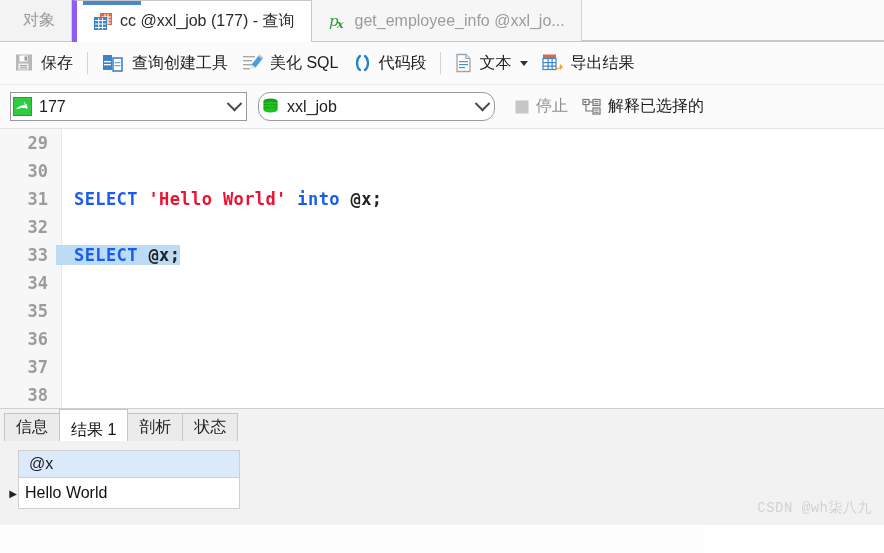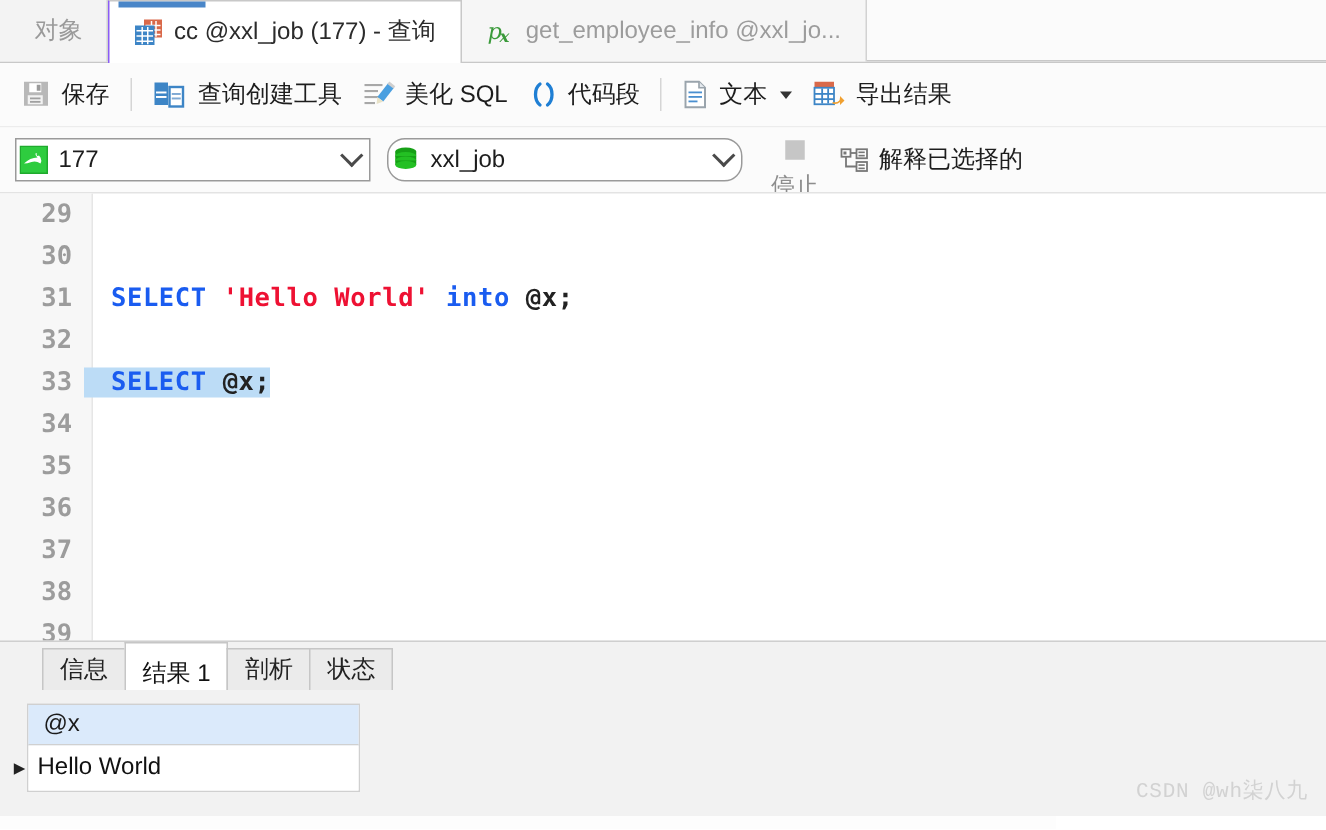--- a/index.html
+++ b/index.html
@@ -21,21 +21,21 @@
   .tab {
     height: 41px; display: flex; align-items: center; gap: 7px;
     padding: 0 16px; font-size: 16px; color: #3a3a3a;
     border-right: 1px solid #d2d2d2;
     background: #f0f0f0; position: relative;
   }
   .tab.inactive { color: #9a9a9a; background: #f3f3f3; }
   .tab.active {
     background: #ffffff; color: #2b2b2b;
     border-top: 1px solid #c8c8c8;
-    border-left: 1px solid #8b5cf6;
+    border-left: 5px solid #8b5cf6;
     border-right: 1px solid #c8c8c8;
     margin-bottom: -1px; height: 42px;
   }
   .tab.dim { background: #f6f6f6; color: #9c9c9c; }
   .tab-filler { flex: 1; height: 41px; background: #fbfbfb; border-bottom: 1px solid #c8c8c8; }
   .tab-accent {
     position: absolute; left: 6px; top: 0; width: 58px; height: 4px; background: #4a86c8;
   }
 
   
@@ -44,21 +44,21 @@
   
   .toolbar {
     position: absolute; left: 0; top: 42px; width: 884px; height: 43px;
     background: #fbfbfb; display: flex; align-items: center; padding-left: 8px;
     border-bottom: 1px solid #ececec;
   }
   .tbtn {
     display: flex; align-items: center; gap: 6px; height: 30px;
     padding: 0 7px; font-size: 16px; color: #1d1d1d; white-space: nowrap;
   }
-  .tbtn.disabled { color: #8d8d8d; flex-direction: column; }
+  .tbtn.disabled { color: #8d8d8d; }
   .tsep { width: 1px; height: 22px; background: #d5d5d5; margin: 0 7px; }
   .caret-sm {
     width: 0; height: 0; border-left: 4px solid transparent; border-right: 4px solid transparent;
     border-top: 5px solid #333; margin-left: 3px;
   }
 
   
   .combobar {
     position: absolute; left: 0; top: 85px; width: 884px; height: 43px;
     background: #fbfbfb; display: flex; align-items: center; padding-left: 10px;
@@ -101,22 +101,22 @@
     font-family: "DejaVu Sans Mono", "Liberation Mono", monospace;
     white-space: pre;
   }
   .kw { color: #1a5cf0; }
   .str { color: #ee1133; }
   .plain { color: #222222; }
   .sel { background: #bcdcf6; }
 
   
   .respanel {
-    position: absolute; left: 0; top: 427px; width: 884px; height: 117px;
-    background: #f2f2f2; border-top: 1px solid #cfcfcf; padding-left: 24px;
+    position: absolute; left: 0; top: 408px; width: 884px; height: 117px;
+    background: #f2f2f2; border-top: 1px solid #cfcfcf;
   }
   .restabs { display: flex; align-items: flex-end; height: 32px; padding-left: 4px; }
   .rtab {
     height: 28px; display: flex; align-items: center; padding: 0 11px;
     font-size: 16px; color: #222; background: #ebebeb;
     border: 1px solid #c6c6c6; border-bottom: none; margin-right: -1px;
   }
   .rtab.active { background: #ffffff; height: 32px; color: #111; align-items: flex-end; }
 
   .grid {

